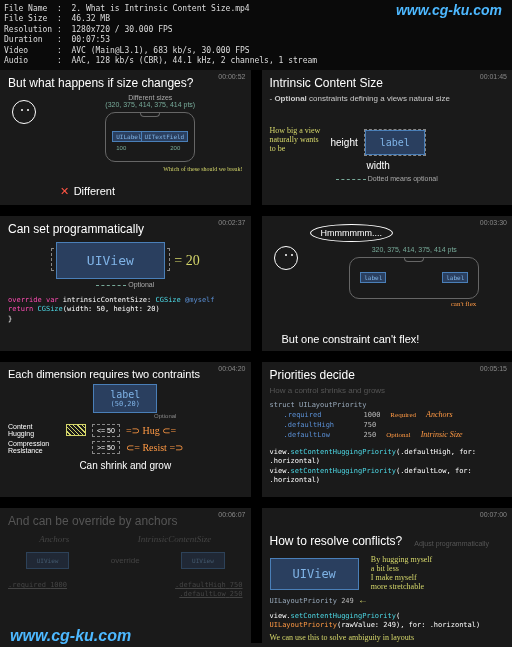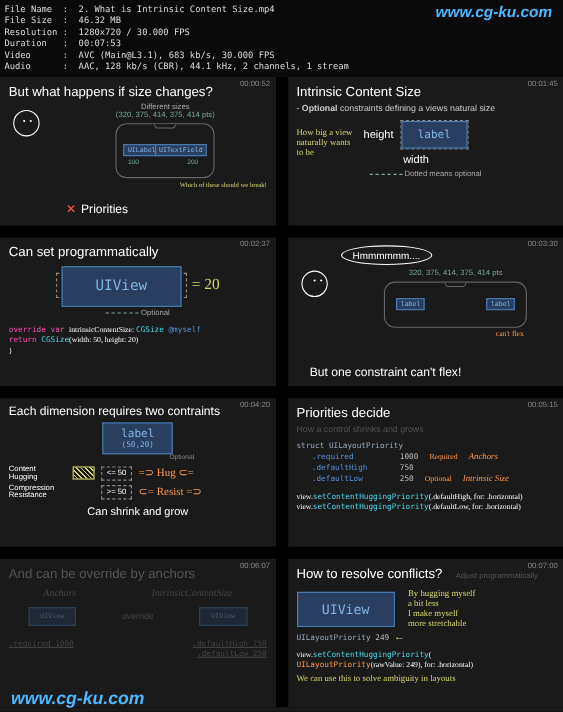--- a/index.html
+++ b/index.html
@@ -98,21 +98,21 @@
   .code {
     font-family: monospace;
     font-size: 7px;
     line-height: 1.3;
   }
   .code .kw-pink { color: #ff4db3; }
   .code .kw-cyan { color: #4dd9e6; }
   .code .kw-blue { color: #5a8fd4; }
   .code .kw-light { color: #9ab; }
   .code .num { color: #bbb; }
-  .code .white { color: #fff; font-family: Liberation Serif, serif; }
+  .code .white { color: #fff; }
   .orange { color: #ff9944; }
   .red { color: #ff5544; }
   .green-dash { border-top: 1px dashed #7a9; display: inline-block; width: 30px; vertical-align: middle; }
   .dotted-outline { border: 1px dashed #888; padding: 2px 4px; }
   .center { text-align: center; }
   .phone {
     border: 1px solid #666;
     border-radius: 10px;
     width: 90px;
     height: 50px;
@@ -169,21 +169,21 @@
     width: 20px;
     height: 12px;
     display: inline-block;
     position: relative;
     vertical-align: middle;
   }
   .muted-panel .panel-title { color: #555; }
   .muted-text { color: #444; }
   .small-text { font-size: 7px; color: #aaa; }
   .dim { color: #555; }
-  .flex-row { display: flex; align-items: center; gap: 6px; }
+  .flex-row { display: flex; align-items: center; gap: 6px; margin-top: 20px; }
 </style>
 </head>
 <body>
 
 <div class="header">
   <div class="header-row"><span>File Name  :</span>  <span>2. What is Intrinsic Content Size.mp4</span></div>
   <div class="header-row"><span>File Size  :</span>  <span>46.32 MB</span></div>
   <div class="header-row"><span>Resolution :</span>  <span>1280x720 / 30.000 FPS</span></div>
   <div class="header-row"><span>Duration   :</span>  <span>00:07:53</span></div>
   <div class="header-row"><span>Video      :</span>  <span>AVC (Main@L3.1), 683 kb/s, 30.000 FPS</span></div>
@@ -210,21 +210,21 @@
         <div class="notch"></div>
         <div style="position:absolute;top:18px;left:6px;" class="tiny-box">UILabel</div>
         <div style="position:absolute;top:18px;right:6px;" class="tiny-box">UITextField</div>
         <div style="position:absolute;top:32px;left:10px;color:#7a9;font-size:6px">100</div>
         <div style="position:absolute;top:32px;right:14px;color:#7a9;font-size:6px">200</div>
       </div>
       <div class="handwritten" style="text-align:right;font-size:6px;color:#d4d66a;">Which of these should we break!</div>
     </div>
     <div style="position:absolute;bottom:6px;left:60px;">
       <span class="red" style="font-size:11px">✕</span>
-      <span style="font-size:11px;">Priorities</span>
+      <span style="font-size:11px;">Different</span>
     </div>
   </div>
 
   <div class="panel">
     <div class="timestamp">00:01:45</div>
     <div class="panel-title">Intrinsic Content Size</div>
     <div class="panel-subtitle">
       <span>- </span><span class="subtitle-bold">Optional</span><span> constraints defining a views natural size</span>
     </div>
     <div class="flex-row" style="margin-top:6px;">

